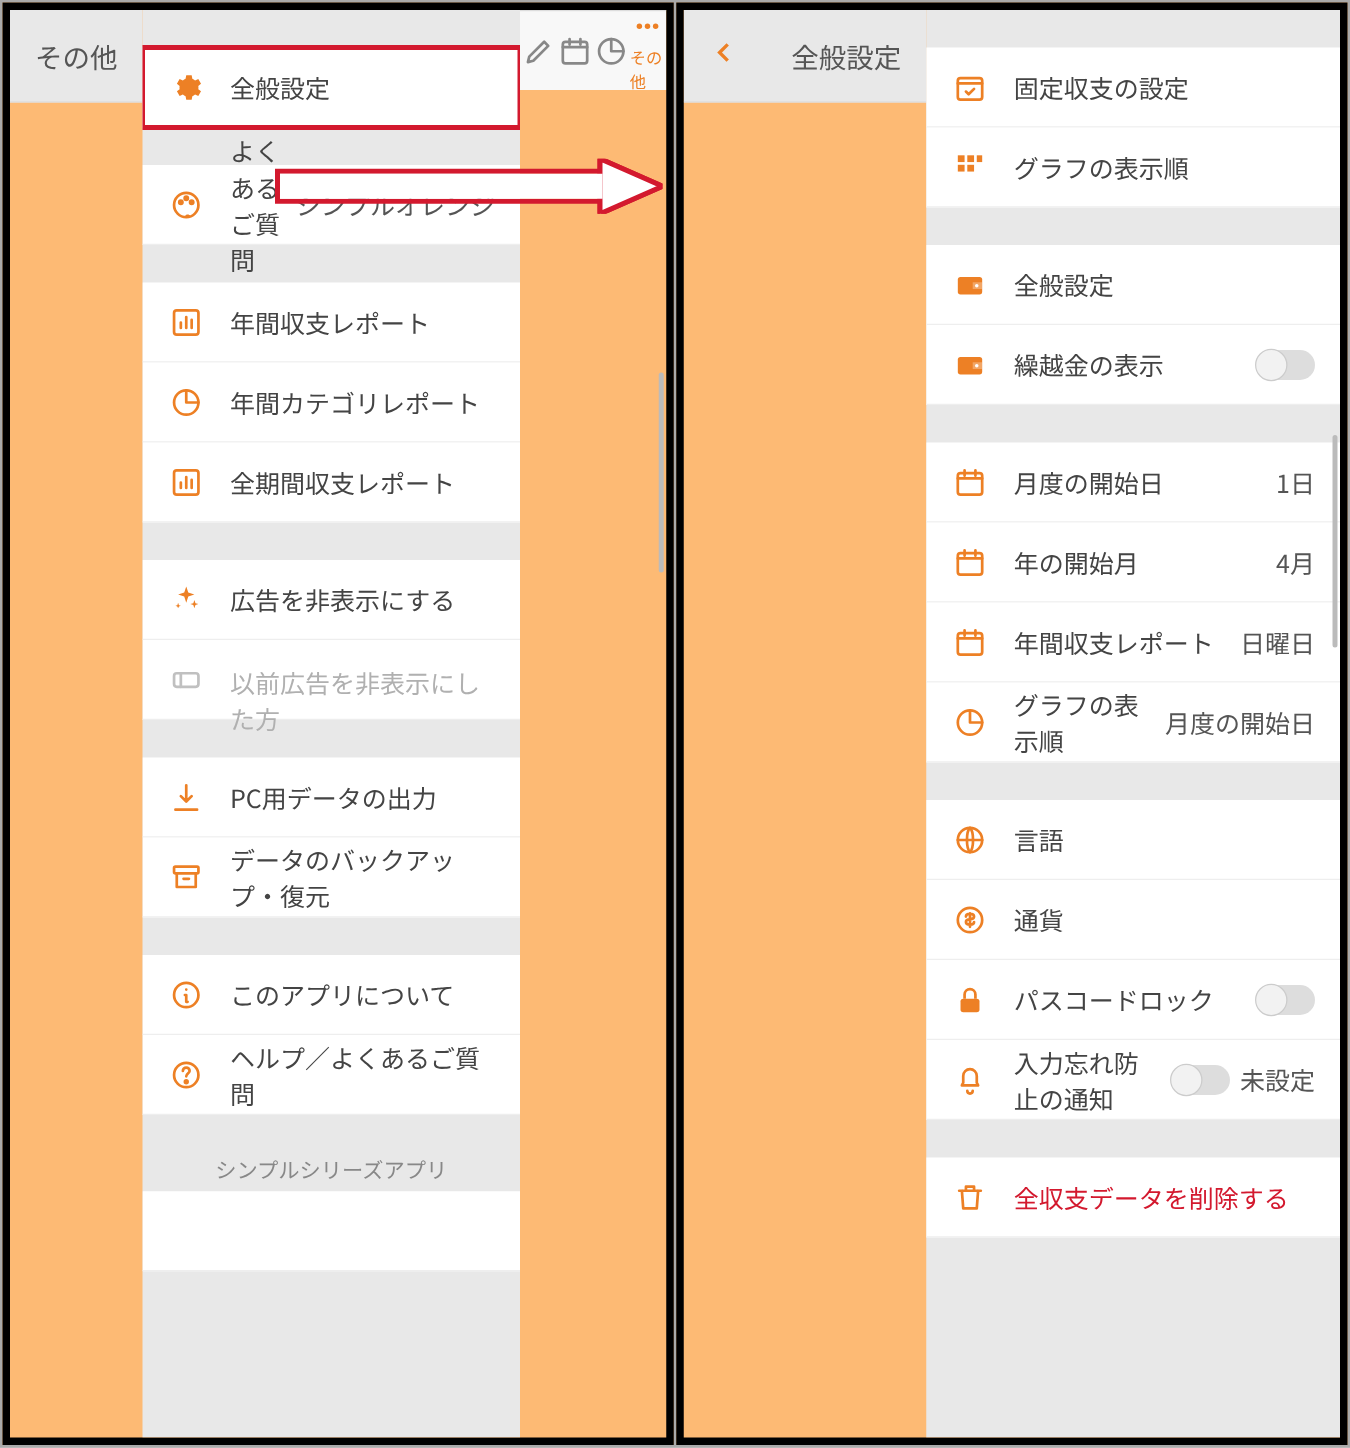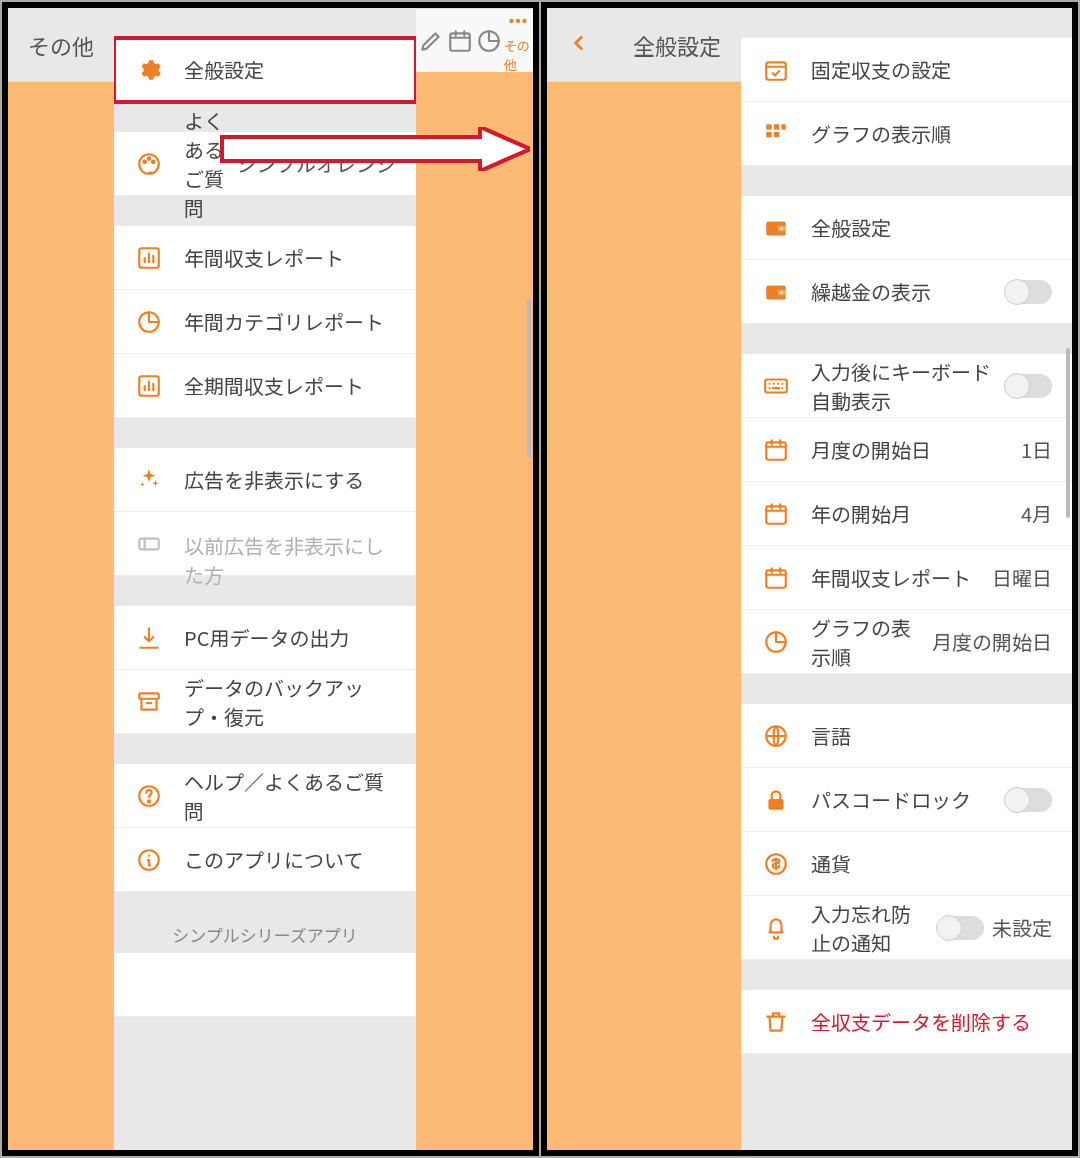--- a/index.html
+++ b/index.html
@@ -131,34 +131,34 @@
               <path d="M5 9v10h14V9M10 13h4"></path>
             </svg>
           </span>
           <span class="label">データのバックアップ・復元</span>
         </div>
         <div class="section-gap"></div>
         <div class="item">
           <span class="icon">
             <svg viewBox="0 0 24 24" fill="none" stroke="currentColor" stroke-width="2" stroke-linecap="round" stroke-linejoin="round">
               <circle cx="12" cy="12" r="9"></circle>
+              <path d="M12 8h.01M11 12h1v5h1"></path>
+            </svg>
+          </span>
+          <span class="label">このアプリについて</span>
+        </div>
+        <div class="item">
+          <span class="icon">
+            <svg viewBox="0 0 24 24" fill="none" stroke="currentColor" stroke-width="2" stroke-linecap="round" stroke-linejoin="round">
+              <circle cx="12" cy="12" r="9"></circle>
               <path d="M9.5 9a2.5 2.5 0 115 0c0 1.5-2.5 2-2.5 4"></path>
               <circle cx="12" cy="17" r="1" fill="currentColor"></circle>
             </svg>
           </span>
           <span class="label">ヘルプ／よくあるご質問</span>
-        </div>
-        <div class="item">
-          <span class="icon">
-            <svg viewBox="0 0 24 24" fill="none" stroke="currentColor" stroke-width="2" stroke-linecap="round" stroke-linejoin="round">
-              <circle cx="12" cy="12" r="9"></circle>
-              <path d="M12 8h.01M11 12h1v5h1"></path>
-            </svg>
-          </span>
-          <span class="label">このアプリについて</span>
         </div>
         <div class="sect-label">シンプルシリーズアプリ</div>
         <div class="item">
           <span class="label"></span>
         </div>
       </div>
     <div class="bottomnav" id="bottomnav">
         <div class="tab">
           <span class="tab-icon">
             <svg viewBox="0 0 24 24" fill="none" stroke="currentColor" stroke-width="2" stroke-linecap="round" stroke-linejoin="round">
@@ -257,32 +257,20 @@
           </span>
           <span class="label">繰越金の表示</span>
           <span class="toggle off">
             <span class="knob"></span>
           </span>
         </div>
         <div class="section-gap"></div>
         <div class="item">
           <span class="icon">
             <svg viewBox="0 0 24 24" fill="none" stroke="currentColor" stroke-width="2" stroke-linecap="round" stroke-linejoin="round">
-              <rect x="2" y="6" width="20" height="12" rx="2"></rect>
-              <path d="M6 10h.01M10 10h.01M14 10h.01M18 10h.01M6 14h.01M18 14h.01M9 14h6"></path>
-            </svg>
-          </span>
-          <span class="label">入力後にキーボード自動表示</span>
-          <span class="toggle off">
-            <span class="knob"></span>
-          </span>
-        </div>
-        <div class="item">
-          <span class="icon">
-            <svg viewBox="0 0 24 24" fill="none" stroke="currentColor" stroke-width="2" stroke-linecap="round" stroke-linejoin="round">
               <rect x="3" y="5" width="18" height="16" rx="2"></rect>
               <path d="M3 9h18M8 3v4M16 3v4"></path>
             </svg>
           </span>
           <span class="label">月度の開始日</span>
           <span class="value">1日</span>
         </div>
         <div class="item">
           <span class="icon">
             <svg viewBox="0 0 24 24" fill="none" stroke="currentColor" stroke-width="2" stroke-linecap="round" stroke-linejoin="round">
@@ -315,45 +303,45 @@
         </div>
         <div class="section-gap"></div>
         <div class="item">
           <span class="icon">
             <svg viewBox="0 0 24 24" fill="none" stroke="currentColor" stroke-width="2" stroke-linecap="round" stroke-linejoin="round">
               <circle cx="12" cy="12" r="9"></circle>
               <path d="M3 12h18M12 3c3 3 3 15 0 18M12 3c-3 3-3 15 0 18"></path>
             </svg>
           </span>
           <span class="label">言語</span>
+        </div>
+        <div class="item">
+          <span class="icon">
+            <svg viewBox="0 0 24 24" fill="none" stroke="currentColor" stroke-width="2" stroke-linecap="round" stroke-linejoin="round">
+              <circle cx="12" cy="12" r="9"></circle>
+              <path d="M12 7v10M9 9.5c0-1 1-2 3-2s3 1 3 2-1 2-3 2-3 1-3 2 1 2 3 2 3-1 3-2"></path>
+            </svg>
+          </span>
+          <span class="label">通貨</span>
         </div>
         <div class="item">
           <span class="icon">
             <svg viewBox="0 0 24 24" fill="currentColor">
               <rect x="5" y="11" width="14" height="10" rx="2"></rect>
               <path d="M8 11V8a4 4 0 118 0v3" fill="none" stroke="currentColor" stroke-width="2"></path>
             </svg>
           </span>
           <span class="label">パスコードロック</span>
           <span class="toggle off">
             <span class="knob"></span>
           </span>
         </div>
         <div class="item">
           <span class="icon">
             <svg viewBox="0 0 24 24" fill="none" stroke="currentColor" stroke-width="2" stroke-linecap="round" stroke-linejoin="round">
-              <circle cx="12" cy="12" r="9"></circle>
-              <path d="M12 7v10M9 9.5c0-1 1-2 3-2s3 1 3 2-1 2-3 2-3 1-3 2 1 2 3 2 3-1 3-2"></path>
-            </svg>
-          </span>
-          <span class="label">通貨</span>
-        </div>
-        <div class="item">
-          <span class="icon">
-            <svg viewBox="0 0 24 24" fill="none" stroke="currentColor" stroke-width="2" stroke-linecap="round" stroke-linejoin="round">
               <path d="M18 16H6l1-2V9a5 5 0 1110 0v5l1 2zM10 20a2 2 0 004 0"></path>
             </svg>
           </span>
           <span class="label">入力忘れ防止の通知</span>
           <span class="toggle off">
             <span class="knob"></span>
           </span>
           <span class="value">未設定</span>
         </div>
         <div class="section-gap"></div>

